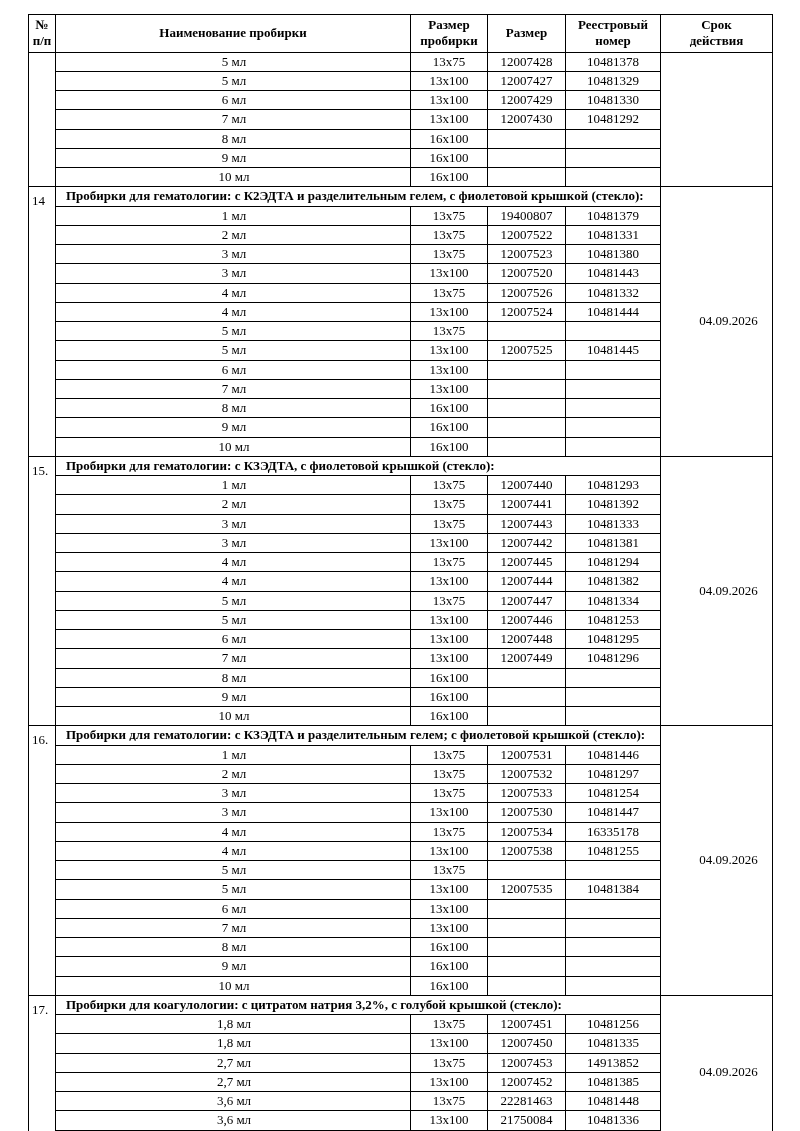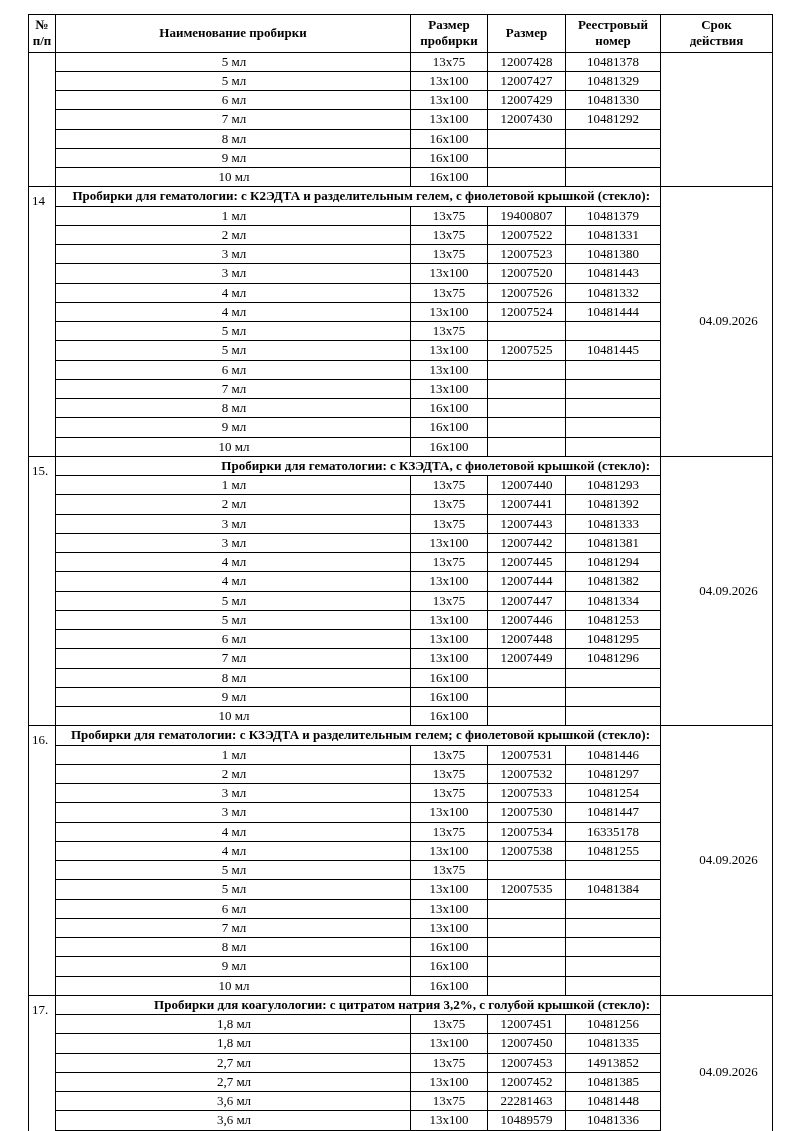--- a/index.html
+++ b/index.html
@@ -56,21 +56,21 @@
   }
   td.col-size, td.col-article, td.col-registry {
     text-align: center;
   }
   td.col-validity {
     text-align: center;
     vertical-align: middle;
     padding-left: 27px;
   }
   td.section-title {
-    text-align: right;
+    text-align: left;
     font-weight: bold;
     padding: 1px 10px;
   }
 </style>
 </head>
 <body>
 
 <div class="page">
   <table class="doc-table">
     <colgroup>
@@ -420,21 +420,21 @@
         </tr>
         <tr class="data-row">
           <td class="col-name">3,6 мл</td>
           <td class="col-size">13x75</td>
           <td class="col-article">22281463</td>
           <td class="col-registry">10481448</td>
         </tr>
         <tr class="data-row">
           <td class="col-name">3,6 мл</td>
           <td class="col-size">13x100</td>
-          <td class="col-article">10489579</td>
+          <td class="col-article">21750084</td>
           <td class="col-registry">10481336</td>
         </tr>
         <tr class="data-row">
           <td class="col-name">4,5 мл</td>
           <td class="col-size">13x75</td>
           <td class="col-article">12007457</td>
           <td class="col-registry">10481257</td>
         </tr>
       </tbody>
   </table>

